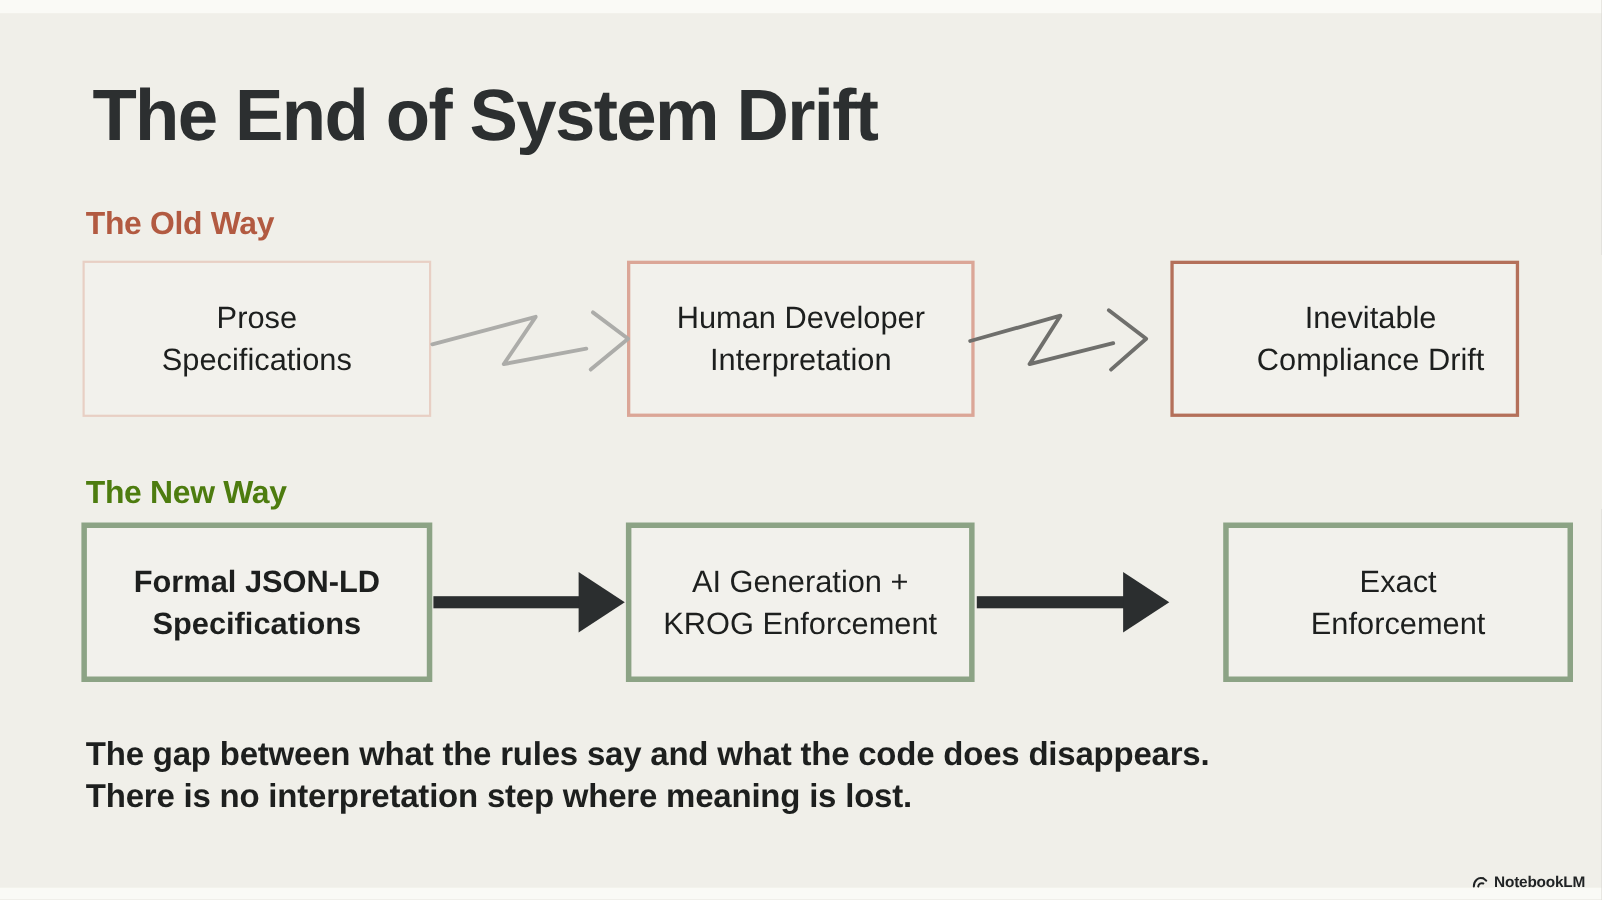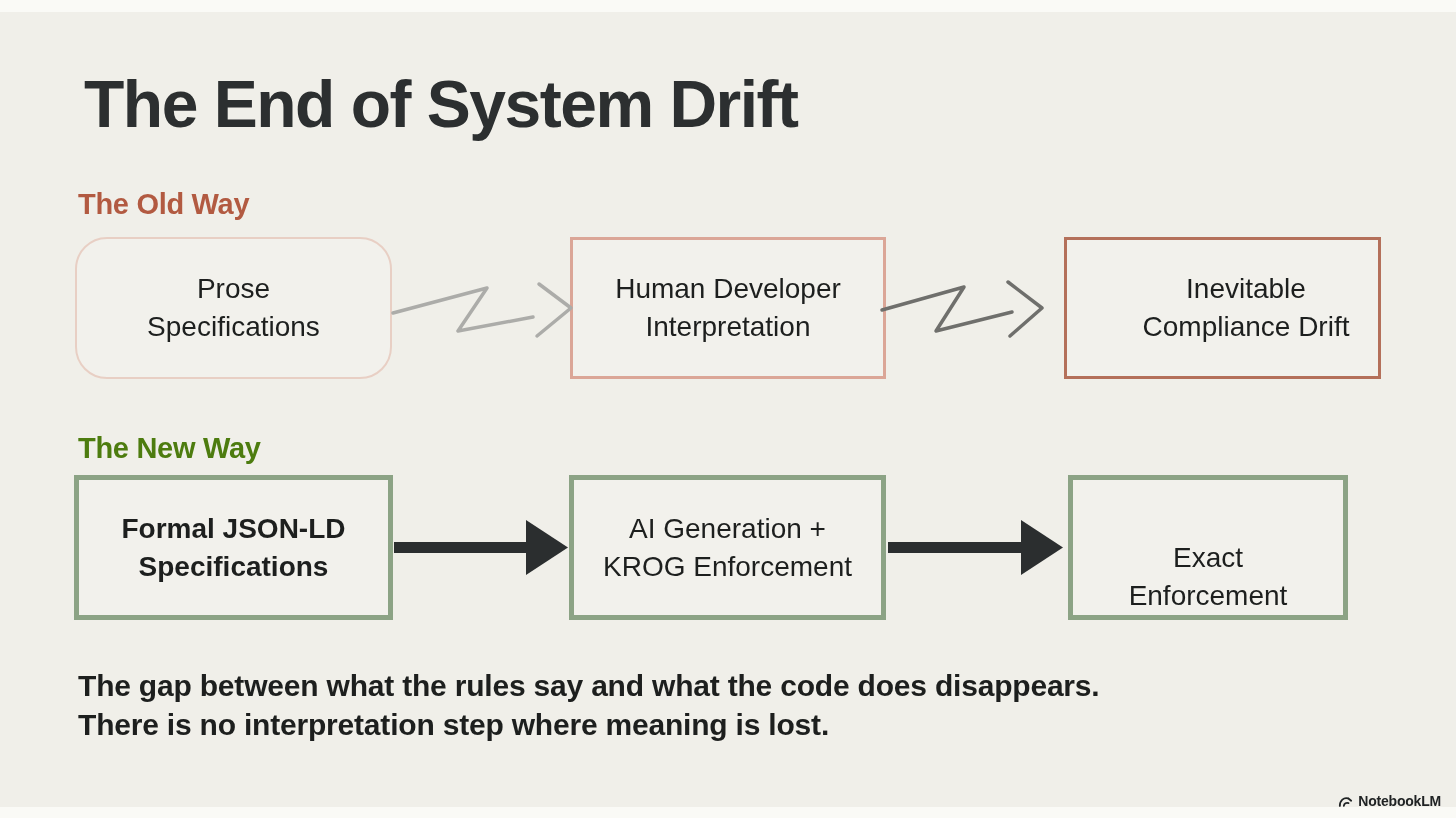--- a/index.html
+++ b/index.html
@@ -55,21 +55,21 @@
   }
   
   .flow-box.old { top: 237px; height: 142px; }
   .flow-box.old-1 { left: 75px;   width: 317px; border: 2px solid #e8cfc4; }
   .flow-box.old-2 { left: 570px;  width: 316px; border: 3px solid #dba697; }
   .flow-box.old-3 { left: 1064px; width: 317px; border: 3px solid #b4705a; }
   
   .flow-box.new { top: 475px; height: 145px; border: 5px solid #8ca385; }
   .flow-box.new-1 { left: 74px;   width: 319px; font-weight: bold; }
   .flow-box.new-2 { left: 569px;  width: 317px; }
-  .flow-box.new-3 { left: 1068px; width: 280px; align-items: flex-end; }
+  .flow-box.new-3 { left: 1112px; width: 318px; }
 
   .arrow-layer {
     position: absolute;
     left: 0; top: 0;
     width: 1456px; height: 818px;
     pointer-events: none;
   }
 
   .footer-text {
     position: absolute;
@@ -102,21 +102,21 @@
 
 <div class="slide">
   <div class="edge-strip top"></div>
   <div class="edge-strip bottom"></div>
 
   <h1 class="main-title">The End of System Drift</h1>
 
   <div class="section-heading old">The Old Way</div>
   <div class="section-heading new">The New Way</div>
 
-  <div class="flow-box old old-1" style="border-color: rgb(232, 207, 196); border-radius: 32px;">
+  <div class="flow-box old old-1" style="border-color: rgb(232, 207, 196);">
     <span>Prose
 Specifications</span>
   </div>
   <div class="flow-box old old-2" style="border-color: rgb(219, 166, 151);">
     <span>Human Developer
 Interpretation</span>
   </div>
   <div class="flow-box old old-3" style="border-color: rgb(180, 112, 90); padding-left: 47px;">
     <span>Inevitable
 Compliance Drift</span>

